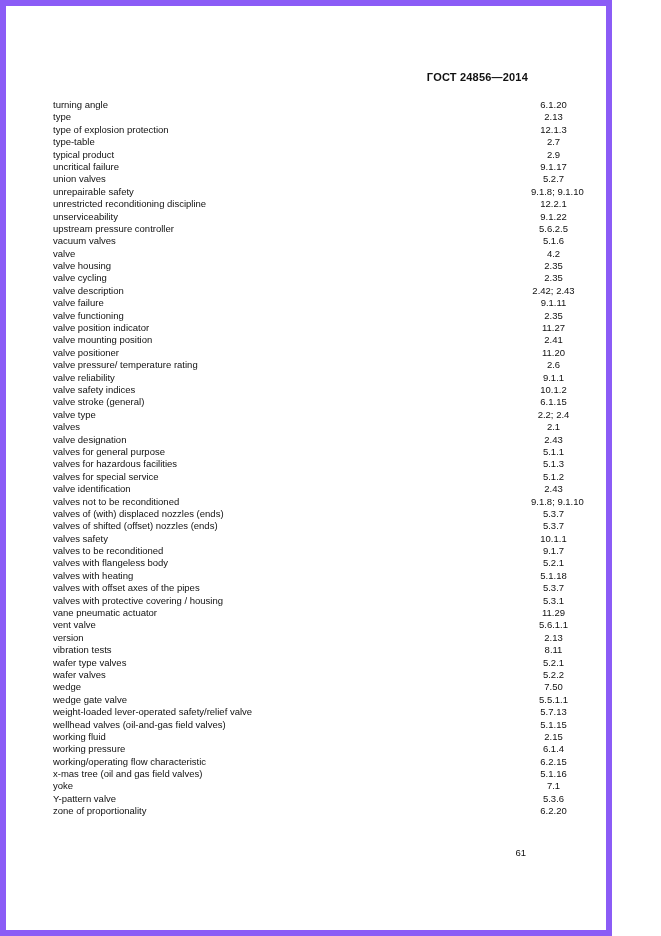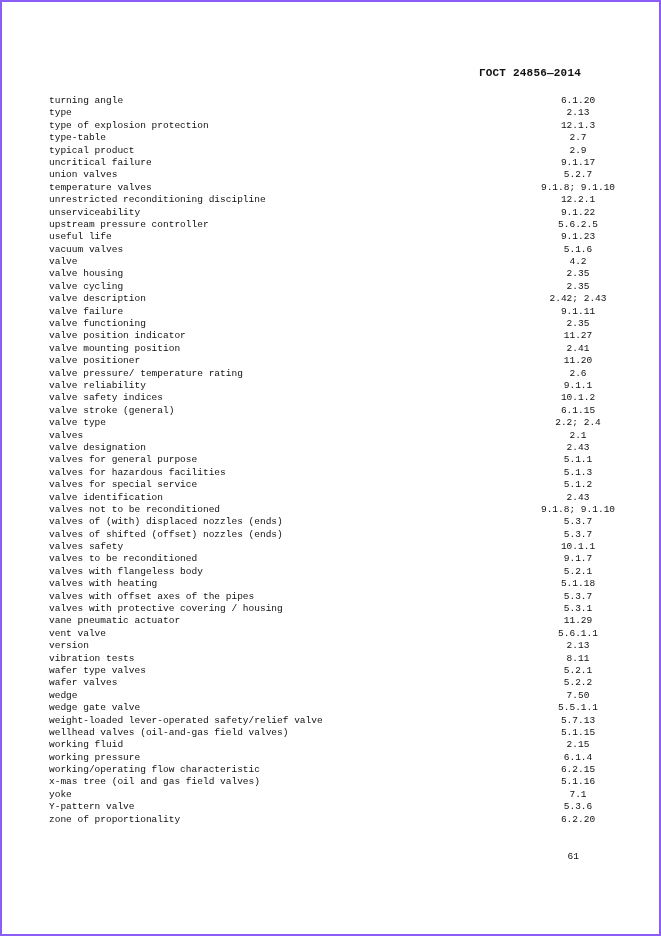--- a/index.html
+++ b/index.html
@@ -2,26 +2,26 @@
 <html><head>
 <meta charset="utf-8">
 <style>
   html, body {
     margin: 0;
     padding: 0;
     background: #ffffff;
   }
   .page {
     position: relative;
-    width: 661px;
+    width: 612px;
     height: 936px;
     background: #ffffff;
-    border: 2px solid #8b5cf6;
+    border: 6px solid #8b5cf6;
     box-sizing: border-box;
-    font-family: Liberation Mono, monospace;
+    font-family: Liberation Sans, sans-serif;
     color: #111111;
     overflow: hidden;
   }
   .doc-header {
     position: absolute;
     top: 65px;
     right: 78px;
     font-size: 11px;
     font-weight: bold;
     letter-spacing: 0.2px;
@@ -87,38 +87,34 @@
       </div>
       <div class="index-row">
         <span class="index-term">uncritical failure</span>
         <span class="index-ref">9.1.17</span>
       </div>
       <div class="index-row">
         <span class="index-term">union valves</span>
         <span class="index-ref">5.2.7</span>
       </div>
       <div class="index-row">
-        <span class="index-term">temperature valves</span>
+        <span class="index-term">unrepairable safety</span>
         <span class="index-ref">9.1.8; 9.1.10</span>
       </div>
       <div class="index-row">
         <span class="index-term">unrestricted reconditioning discipline</span>
         <span class="index-ref">12.2.1</span>
       </div>
       <div class="index-row">
         <span class="index-term">unserviceability</span>
         <span class="index-ref">9.1.22</span>
       </div>
       <div class="index-row">
         <span class="index-term">upstream pressure controller</span>
         <span class="index-ref">5.6.2.5</span>
-      </div>
-      <div class="index-row">
-        <span class="index-term">useful life</span>
-        <span class="index-ref">9.1.23</span>
       </div>
       <div class="index-row">
         <span class="index-term">vacuum valves</span>
         <span class="index-ref">5.1.6</span>
       </div>
       <div class="index-row">
         <span class="index-term">valve</span>
         <span class="index-ref">4.2</span>
       </div>
       <div class="index-row">

